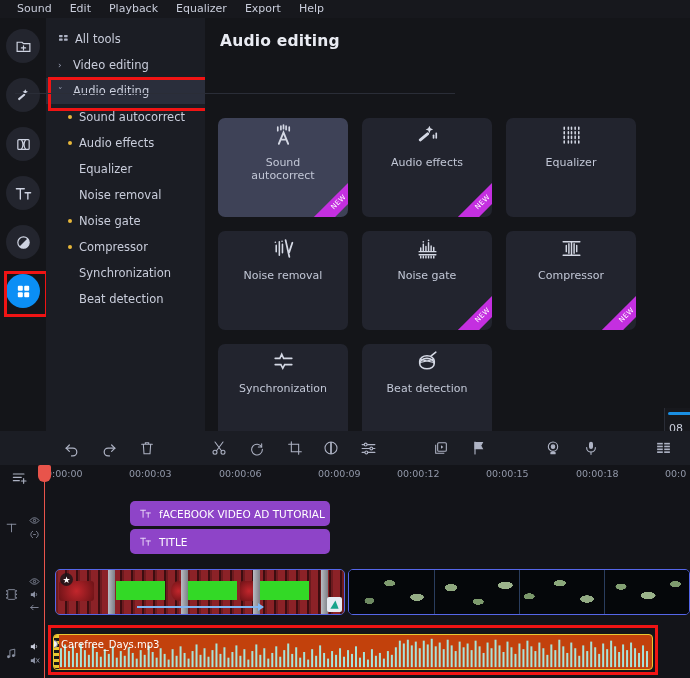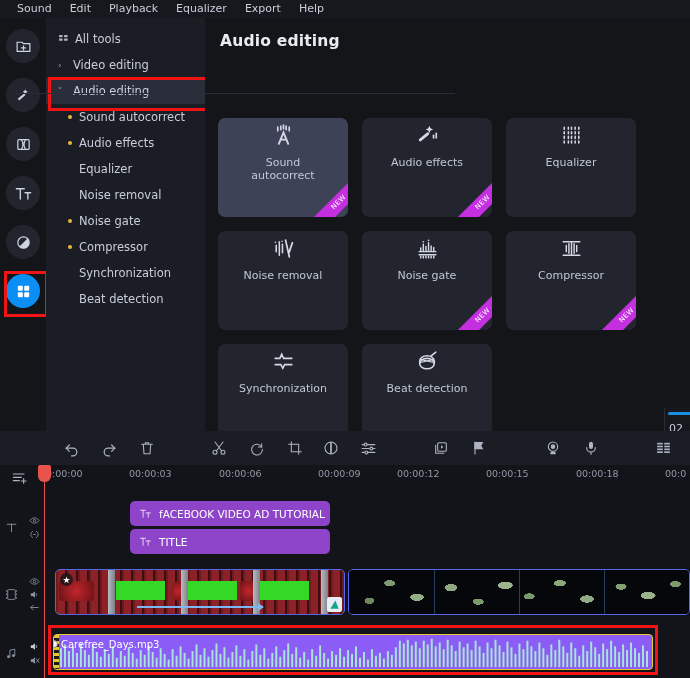--- a/index.html
+++ b/index.html
@@ -139,21 +139,21 @@
   }
   .panarrow{position:absolute;left:28%;bottom:6px;width:44%;height:2px;background:#7fb6f5;z-index:4;}
   .panarrow::after{content:"";position:absolute;right:-1px;top:-3px;border-left:6px solid #7fb6f5;border-top:4px solid transparent;border-bottom:4px solid transparent;}
   .cliptool{
     position:absolute;right:2px;bottom:2px;width:15px;height:15px;background:#e8ecf4;border-radius:2px;
     display:flex;align-items:center;justify-content:center;z-index:5;
   }
 
   
   .aclip{
-    position:absolute;border-radius:4px;background:#8b5cf6;overflow:hidden;cursor:pointer;
+    position:absolute;border-radius:4px;background:#c2410c;overflow:hidden;cursor:pointer;
     border:1.5px solid #e8c832;
   }
   .aclip .aname{position:absolute;left:7px;top:4px;font-size:10px;color:#ffffff;z-index:3;white-space:nowrap;}
   .aclip .wave{position:absolute;left:0;bottom:0;width:100%;height:100%;}
   .aclip .lhandle{position:absolute;left:0;top:0;width:5px;height:100%;background:repeating-linear-gradient(#e8c832 0 3px,#1a1a1a 3px 6px);z-index:4;}
   .aclip .ldot{position:absolute;left:-4px;top:5px;width:8px;height:8px;border-radius:50%;background:#f2f4f8;border:1px solid #7d7f88;z-index:5;}
 
   .redbox{position:absolute;border:3px solid #f01414;pointer-events:none;z-index:40;}
   svg{display:block;}
 </style>
@@ -388,21 +388,21 @@
             <path d="M5 10l13 3M18 10L5 13" stroke-width="1.1"></path>
             <path d="M15.5 6.5L20 3" stroke-linecap="round"></path>
           </svg>
         </div>
         <div class="clabel">Beat detection</div>
       </div>
     </div>
 
     <div class="playersliver">
       <div class="pbar"></div>
-      <div class="ptime">02</div>
+      <div class="ptime">08</div>
     </div>
   </div>
 
   <div class="tl">
 
     <div class="tlbar">
       <div class="tbtn" style="left:60px">
         <svg width="17" height="17" viewBox="0 0 24 24" fill="none" stroke="#aeb3c4" stroke-width="1.7" stroke-linecap="round">
             <path d="M9 7L4.5 11.5 9 16"></path>
             <path d="M4.5 11.5H14a5.5 5.5 0 0 1 0 11h-2"></path>

